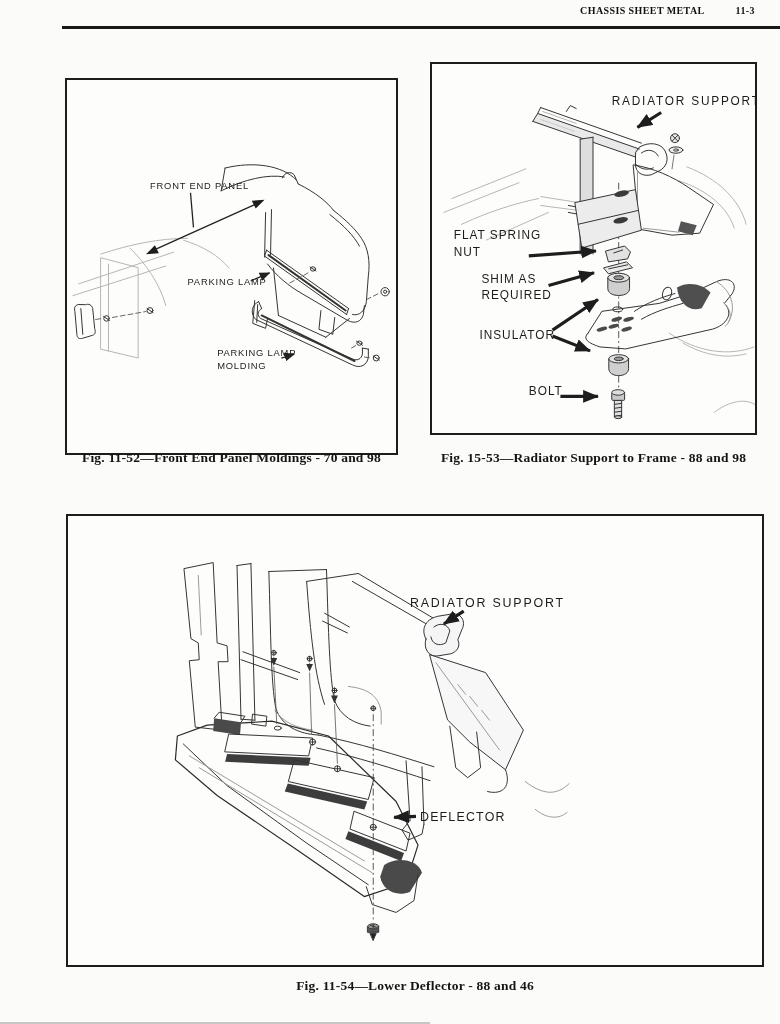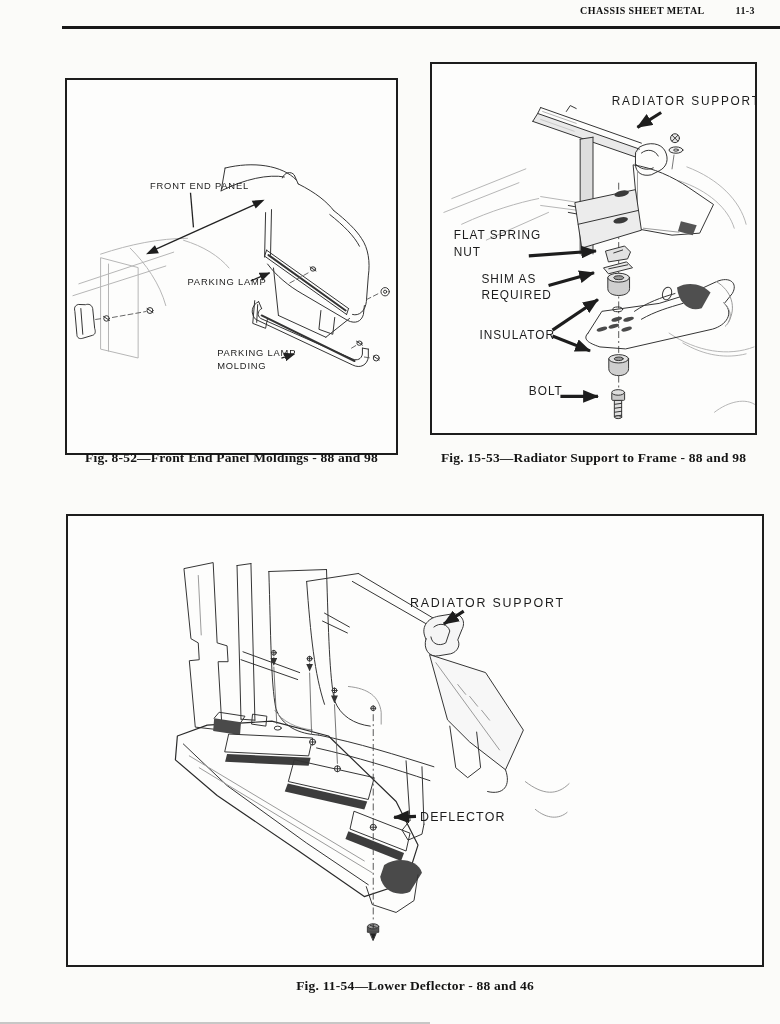--- a/index.html
+++ b/index.html
@@ -276,21 +276,21 @@
       <path class="arrow-thick" d="M122,269 L168,238" marker-end="url(#m53)"></path>
       <path class="arrow-thick" d="M122,275 L160,290" marker-end="url(#m53)"></path>
     </g>
     <g>
       <text class="lbl lbl-md" x="98" y="335">BOLT</text>
       <path class="arrow-thick" d="M130,336 L168,336" marker-end="url(#m53)"></path>
     </g>
   </svg>
 </div>
 
-<div class="caption" id="cap52">Fig. 8-52—Front End Panel Moldings - 88 and 98</div>
+<div class="caption" id="cap52">Fig. 11-52—Front End Panel Moldings - 70 and 98</div>
 <div class="caption" id="cap53">Fig. 15-53—Radiator Support to Frame - 88 and 98</div>
 
 <div class="box" id="box54">
   <svg viewBox="0 0 698 453" preserveAspectRatio="none">
     <defs>
       <marker id="m54" markerUnits="userSpaceOnUse" markerWidth="16" markerHeight="13" refX="15" refY="6.5" orient="auto">
         <path d="M0,0 L16,6.5 L0,13 Z" fill="#1d1d1d"></path>
       </marker>
       <marker id="m54s" markerUnits="userSpaceOnUse" markerWidth="8" markerHeight="7" refX="7" refY="3.5" orient="auto">
         <path d="M0,0 L8,3.5 L0,7 Z" fill="#333"></path>

